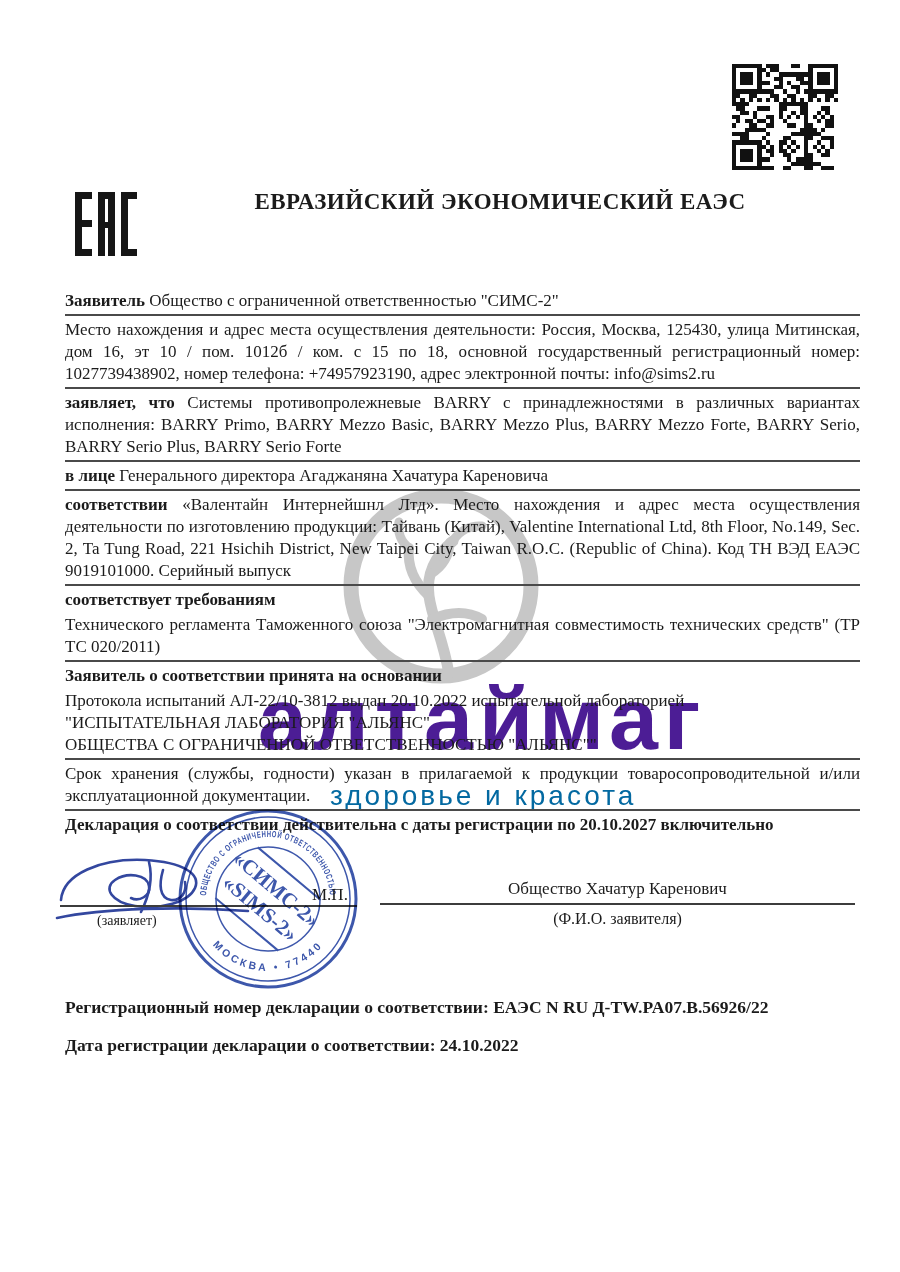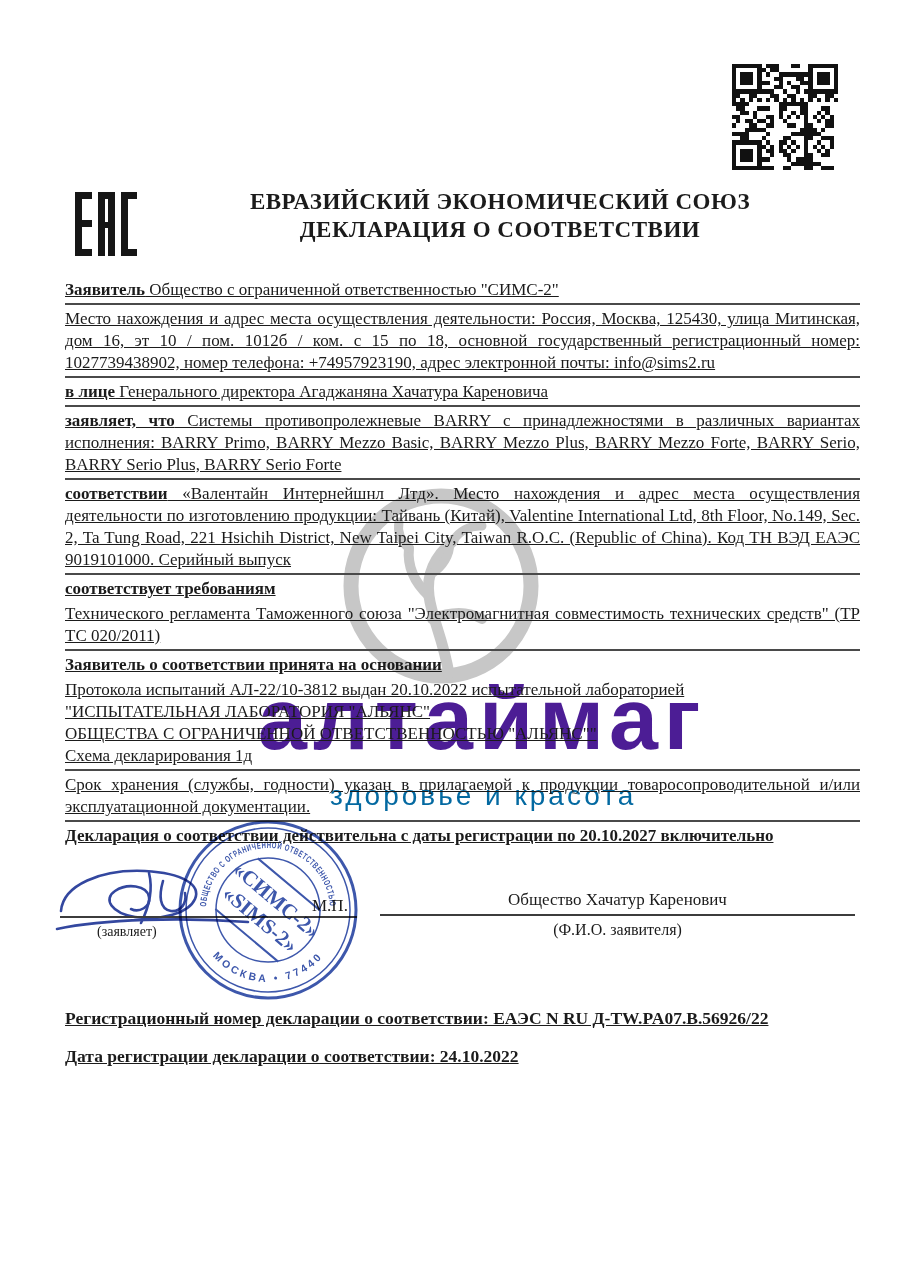--- a/index.html
+++ b/index.html
@@ -11,22 +11,22 @@
             font-weight:bold;font-size:88px;letter-spacing:6px;color:#4c1d95;}
   .wm-tag{left:330px;top:780px;font-family:"Liberation Sans",sans-serif;
           font-size:28px;letter-spacing:3px;color:#0369a1;}
   .wm-logo{left:331px;top:478px;}
   
   .qr{position:absolute;left:732px;top:64px;width:106px;height:106px;z-index:1;}
   .eac{position:absolute;left:75px;top:192px;z-index:1;}
   .title{position:absolute;left:180px;top:188px;width:640px;text-align:center;z-index:1;
          font-weight:bold;font-size:23px;line-height:28px;letter-spacing:.5px;}
   
-  .content{position:absolute;left:65px;top:279px;width:795px;z-index:1;
-           font-size:17px;line-height:22px;text-decoration:underline;}
+  .content{position:absolute;left:65px;top:290px;width:795px;z-index:1;
+           font-size:17px;line-height:22px;}
   .row{margin:0;}
   .u{border-bottom:2px solid #4a4a4a;padding-bottom:2px;margin-bottom:3px;}
   .jst{text-align:justify;}
   b.lbl{font-weight:bold;}
   .hd{font-weight:bold;margin:2px 0 3px 0;}
   
   .sig-area{position:relative;height:118px;margin-top:10px;}
   .sig-svg{position:absolute;left:-12px;top:2px;}
   .sig-line{position:absolute;left:-5px;top:59px;width:297px;border-top:2px solid #3c3c3c;}
   .sig-cap{position:absolute;left:0px;top:64px;width:290px;text-align:left;
@@ -381,47 +381,45 @@
     <rect x="23" y="0" width="7" height="64"></rect>
       <rect x="33" y="0" width="7" height="64"></rect>
     <rect x="23" y="0" width="17" height="7"></rect>
       <rect x="30" y="30" width="3" height="6"></rect>
     <rect x="46" y="0" width="7" height="64"></rect>
       <rect x="53" y="0" width="9" height="7"></rect>
     <rect x="53" y="57" width="9" height="7"></rect>
   </svg>
 
   <div class="title">
-    <div>ЕВРАЗИЙСКИЙ ЭКОНОМИЧЕСКИЙ СОЮЗ</div>
-    <div>ДЕКЛАРАЦИЯ О СООТВЕТСТВИИ</div>
+    <div>ЕВРАЗИЙСКИЙ ЭКОНОМИЧЕСКИЙ ЕАЭС</div>
   </div>
 
   <div class="content">
 
     <p class="row u"><b class="lbl">Заявитель</b><span> Общество с ограниченной ответственностью "СИМС-2"</span></p>
 
     <p class="row u jst"><span>Место нахождения и адрес места осуществления деятельности: Россия, Москва, 125430, улица Митинская, дом 16, эт 10 / пом. 1012б / ком. с 15 по 18, основной государственный регистрационный номер: 1027739438902, номер телефона: +74957923190, адрес электронной почты: info@sims2.ru</span></p>
 
+    <p class="row u jst"><b class="lbl">заявляет, что</b><span> Системы противопролежневые BARRY с принадлежностями в различных вариантах исполнения: BARRY Primo, BARRY Mezzo Basic, BARRY Mezzo Plus, BARRY Mezzo Forte, BARRY Serio, BARRY Serio Plus, BARRY Serio Forte</span></p>
+
     <p class="row u"><b class="lbl">в лице</b><span> Генерального директора Агаджаняна Хачатура Кареновича</span></p>
-
-    <p class="row u jst"><b class="lbl">заявляет, что</b><span> Системы противопролежневые BARRY с принадлежностями в различных вариантах исполнения: BARRY Primo, BARRY Mezzo Basic, BARRY Mezzo Plus, BARRY Mezzo Forte, BARRY Serio, BARRY Serio Plus, BARRY Serio Forte</span></p>
 
     <p class="row u jst"><b class="lbl">соответствии</b><span> «Валентайн Интернейшнл Лтд». Место нахождения и адрес места осуществления деятельности по изготовлению продукции: Тайвань (Китай), Valentine International Ltd, 8th Floor, No.149, Sec. 2, Ta Tung Road, 221 Hsichih District, New Taipei City, Taiwan R.O.C. (Republic of China). Код ТН ВЭД ЕАЭС 9019101000. Серийный выпуск</span></p>
 
     <p class="row hd">соответствует требованиям</p>
 
     <p class="row u jst"><span>Технического регламента Таможенного союза "Электромагнитная совместимость технических средств" (ТР ТС 020/2011)</span></p>
 
     <p class="row hd">Заявитель о соответствии принята на основании</p>
 
     <div class="row u">
       <div>Протокола испытаний АЛ-22/10-3812 выдан 20.10.2022 испытательной лабораторией</div>
       <div>"ИСПЫТАТЕЛЬНАЯ ЛАБОРАТОРИЯ "АЛЬЯНС"</div>
       <div>ОБЩЕСТВА С ОГРАНИЧЕННОЙ ОТВЕТСТВЕННОСТЬЮ "АЛЬЯНС""</div>
-      <div>Схема декларирования 1д</div>
     </div>
 
 
     <p class="row u jst"><span>Срок хранения (службы, годности) указан в прилагаемой к продукции товаросопроводительной и/или эксплуатационной документации.</span></p>
 
     <p class="row hd">Декларация о соответствии действительна с даты регистрации по 20.10.2027 включительно</p>
 
     <div class="sig-area">
       <svg class="sig-svg" width="210" height="90" viewBox="0 0 210 90" fill="none" stroke="#33479f" stroke-width="2.6" stroke-linecap="round">
         <path d="M8,52 C10,26 48,10 92,12 C130,14 148,26 142,40 C136,54 108,62 82,58 C58,54 50,40 62,32 C74,24 94,26 96,38 C98,48 86,54 78,50"></path>

